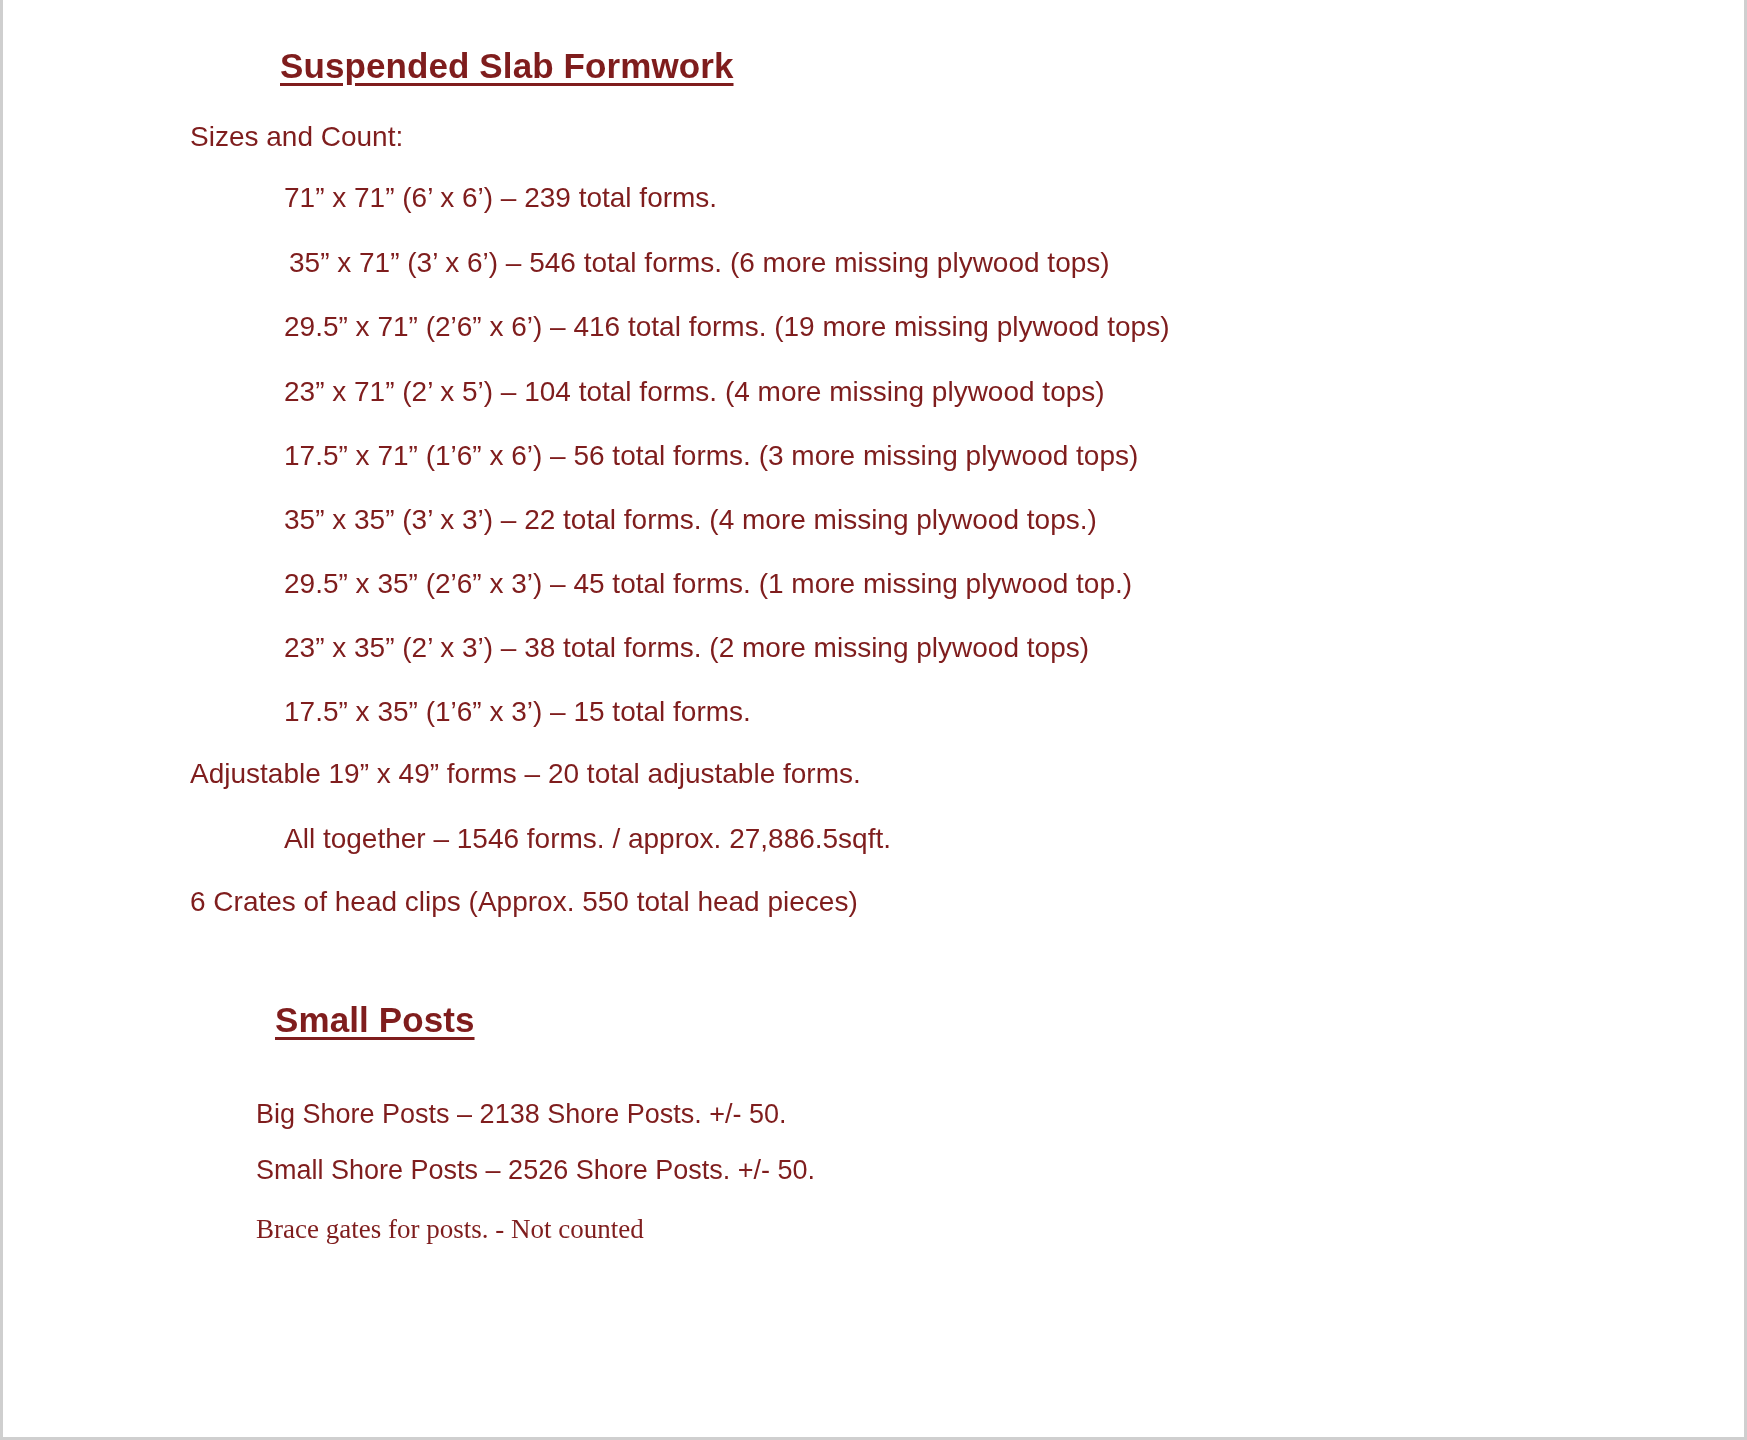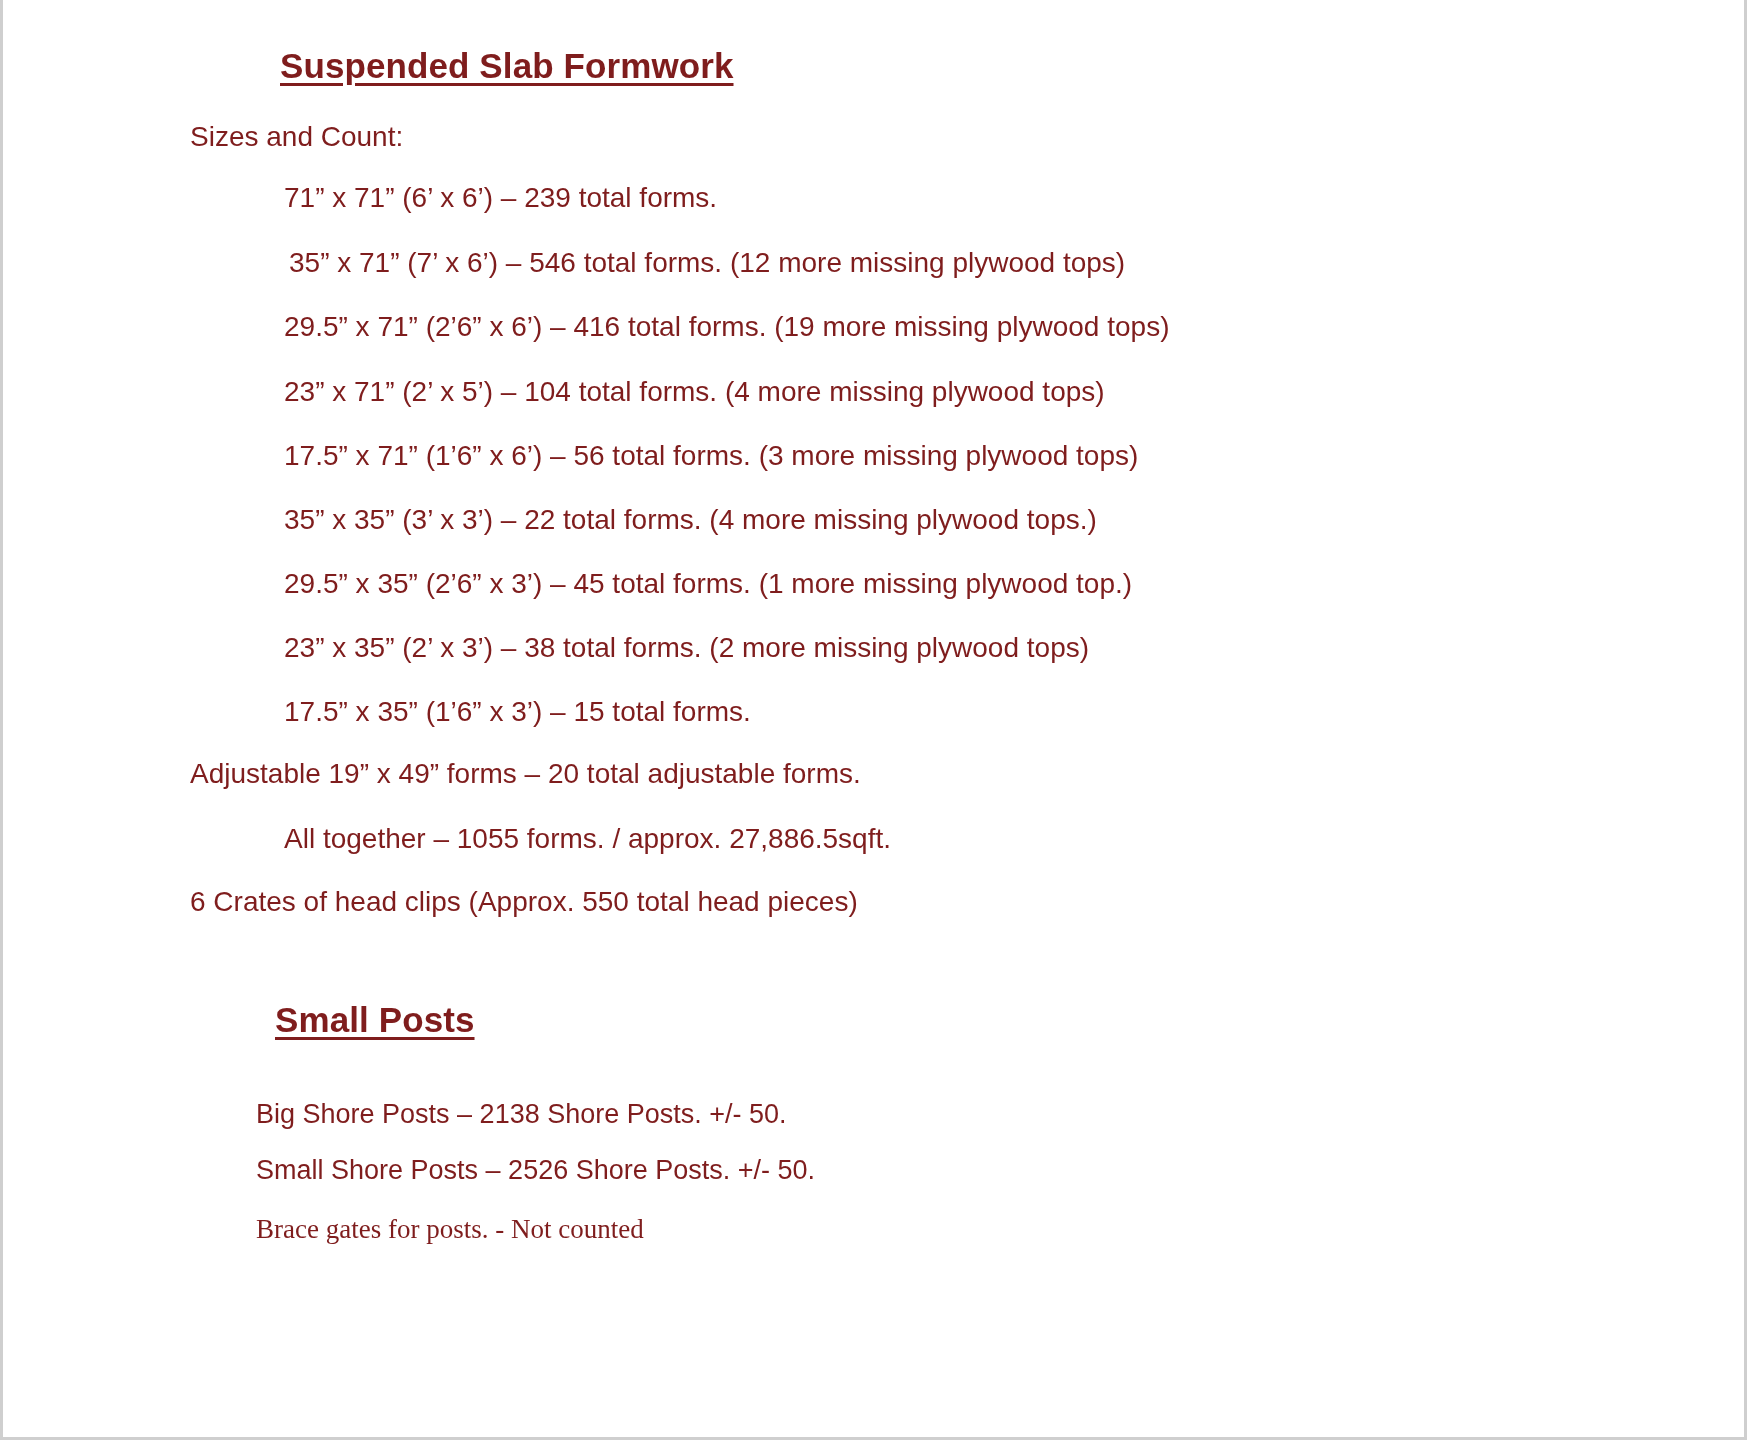--- a/index.html
+++ b/index.html
@@ -75,39 +75,39 @@
   <div class="edge edge-bottom"></div>
 
   <div class="content">
 
     <h1 class="title title-1">Suspended Slab Formwork</h1>
 
     <div class="line lvl0" style="top:120px">Sizes and Count:</div>
 
     <div class="line lvl1" style="top:181px">71” x 71” (6’ x 6’) – 239 total forms.</div>
 
-    <div class="line lvl1b" style="top:246px">35” x 71” (7’ x 6’) – 546 total forms. (12 more missing plywood tops)</div>
+    <div class="line lvl1b" style="top:246px">35” x 71” (3’ x 6’) – 546 total forms. (6 more missing plywood tops)</div>
 
     <div class="line lvl1" style="top:310px">29.5” x 71” (2’6” x 6’) – 416 total forms. (19 more missing plywood tops)</div>
 
     <div class="line lvl1" style="top:375px">23” x 71” (2’ x 5’) – 104 total forms. (4 more missing plywood tops)</div>
 
     <div class="line lvl1" style="top:439px">17.5” x 71” (1’6” x 6’) – 56 total forms. (3 more missing plywood tops)</div>
 
     <div class="line lvl1" style="top:503px">35” x 35” (3’ x 3’) – 22 total forms. (4 more missing plywood tops.)</div>
 
     <div class="line lvl1" style="top:567px">29.5” x 35” (2’6” x 3’) – 45 total forms. (1 more missing plywood top.)</div>
 
     <div class="line lvl1" style="top:631px">23” x 35” (2’ x 3’) – 38 total forms. (2 more missing plywood tops)</div>
 
     <div class="line lvl1" style="top:695px">17.5” x 35” (1’6” x 3’) – 15 total forms.</div>
 
     <div class="line lvl0" style="top:757px">Adjustable 19” x 49” forms – 20 total adjustable forms.</div>
 
-    <div class="line lvl1" style="top:822px">All together – 1055 forms. / approx. 27,886.5sqft.</div>
+    <div class="line lvl1" style="top:822px">All together – 1546 forms. / approx. 27,886.5sqft.</div>
 
     <div class="line lvl0" style="top:885px">6 Crates of head clips (Approx. 550 total head pieces)</div>
 
     <h1 class="title title-2">Small Posts</h1>
 
     <div class="line lvl2" style="top:1086px; font-size:27px">Big Shore Posts – 2138 Shore Posts. +/- 50.</div>
 
     <div class="line lvl2" style="top:1142px; font-size:27px">Small Shore Posts – 2526 Shore Posts. +/- 50.</div>
 
     <div class="line lvl2 serif" style="top:1201px">Brace gates for posts. - Not counted</div>

